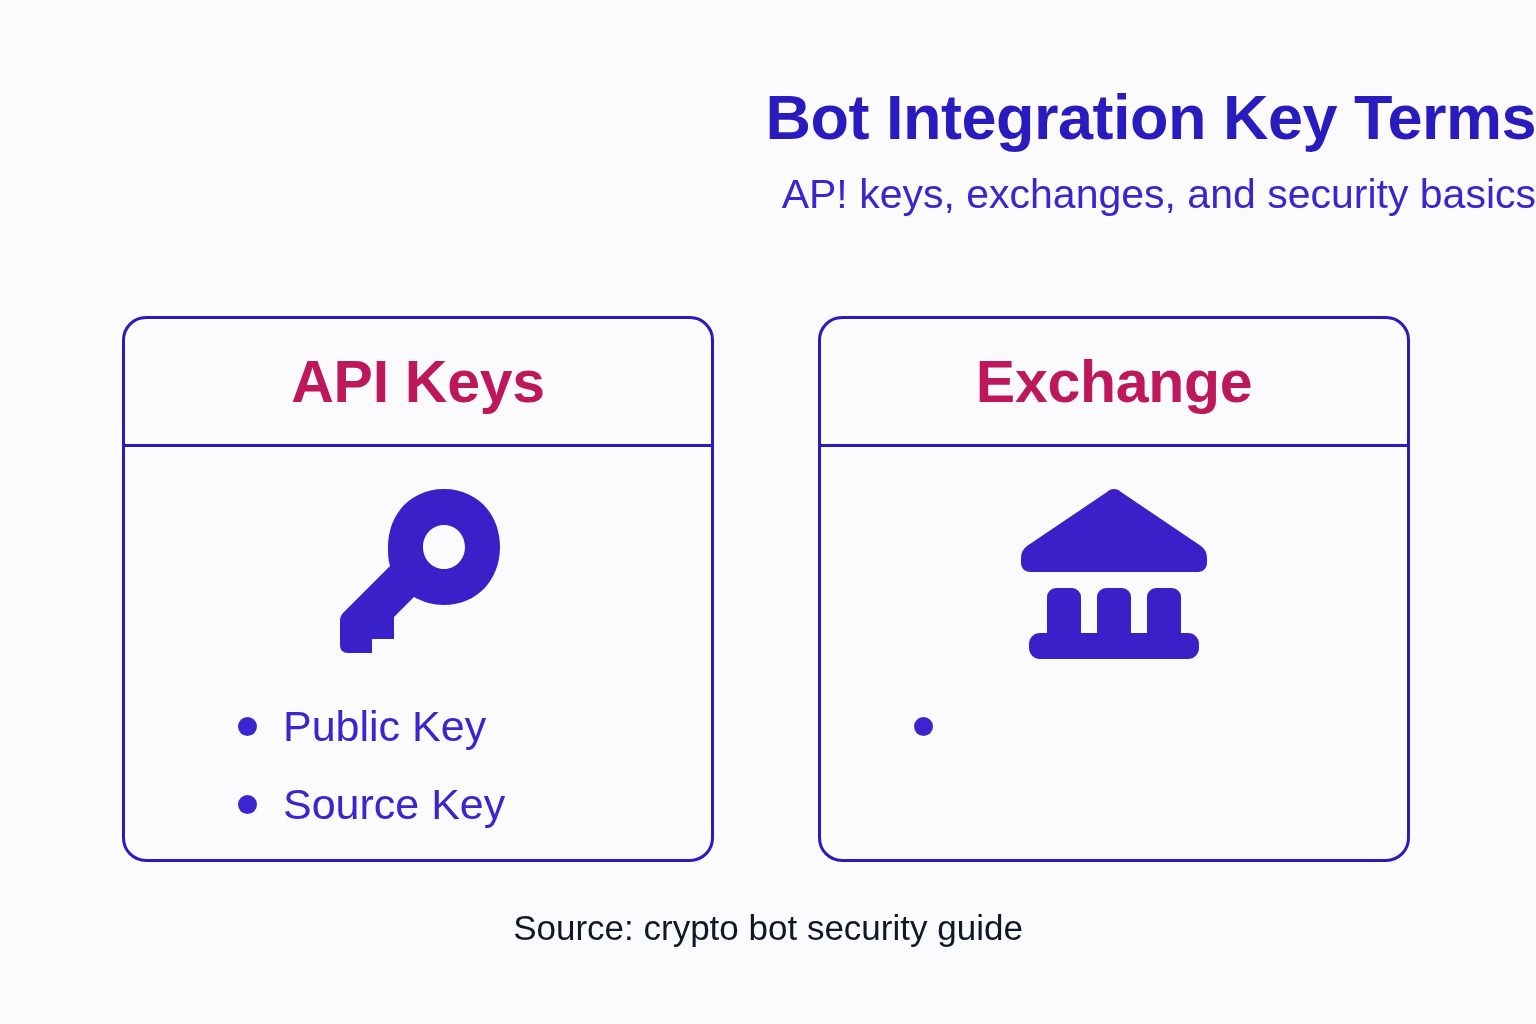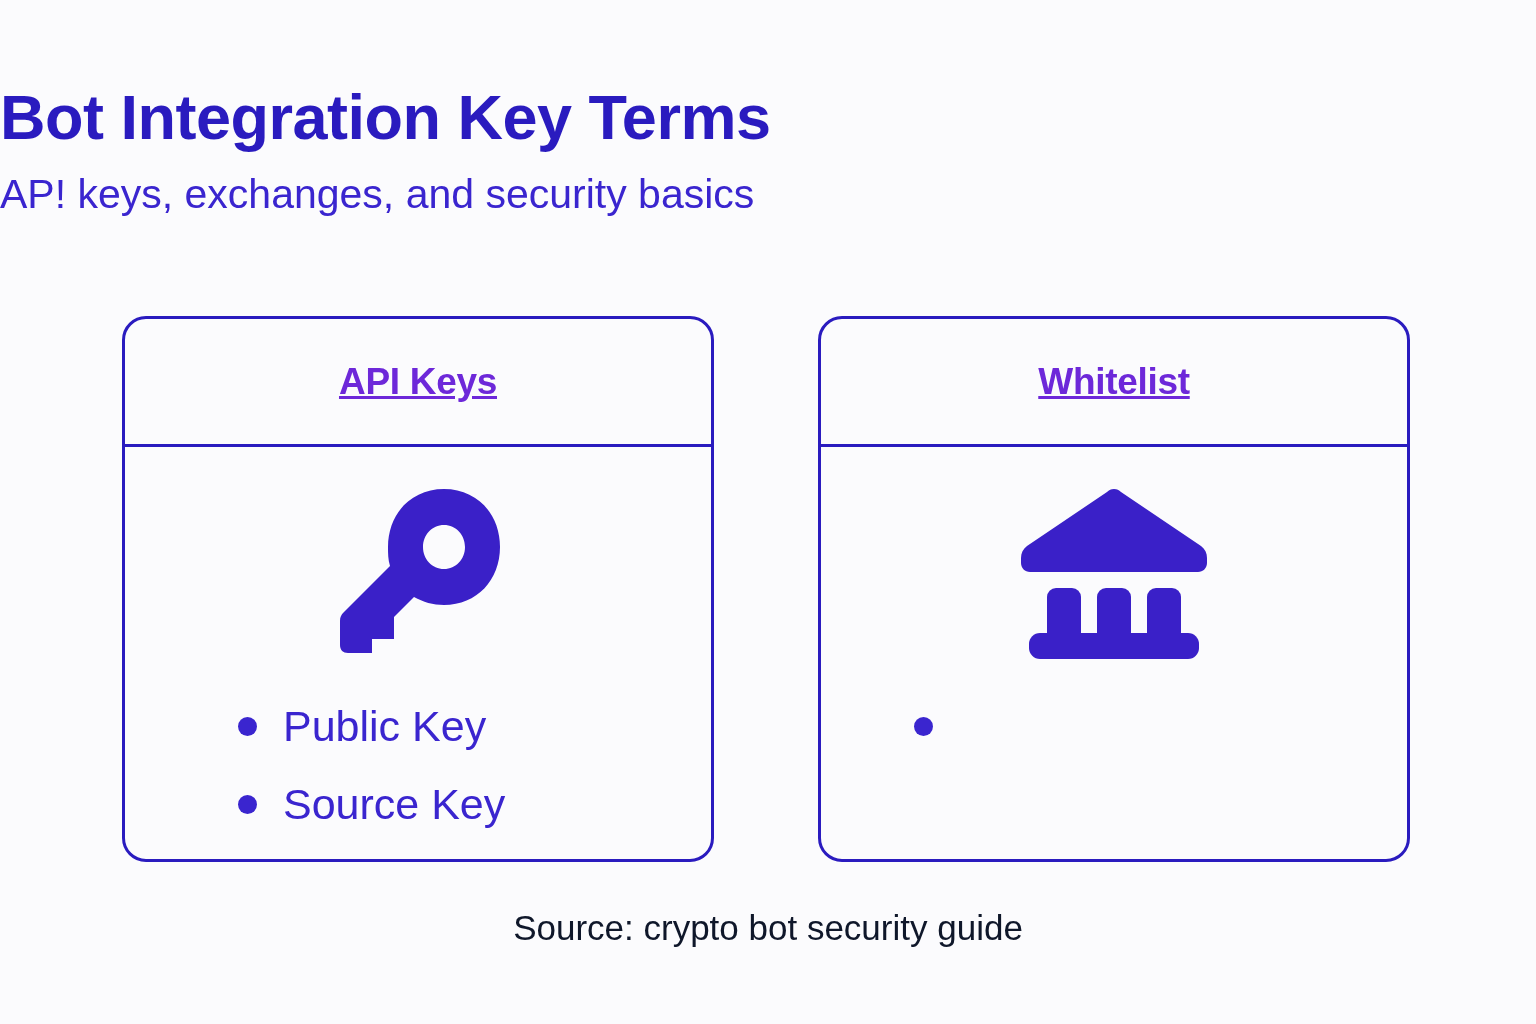--- a/index.html
+++ b/index.html
@@ -18,21 +18,21 @@
     width: 1536px;
     height: 1024px;
   }
 
   
   #header {
     position: absolute;
     top: 84px;
     left: 0;
     width: 1536px;
-    text-align: left;
+    text-align: right;
   }
   #title {
     font-size: 63px;
     font-weight: bold;
     color: #2a1bbf;
     letter-spacing: -0.5px;
     line-height: 1.05;
     margin: 0;
   }
   #subtitle {
@@ -63,25 +63,24 @@
     left: 0;
     right: 0;
     height: 128px;
     display: flex;
     align-items: center;
     justify-content: center;
     border-bottom: 3px solid #2a1bbf;
     box-sizing: border-box;
   }
   .card-title {
-    font-size: 37px;
+    font-size: 59px;
     font-weight: bold;
-    color: #6d28d9;
+    color: #be185d;
     letter-spacing: -0.3px;
-    text-decoration: underline;
   }
 
   .card-body {
     position: absolute;
     top: 128px;
     left: 0;
     right: 0;
     bottom: 0;
   }
 
@@ -178,21 +177,21 @@
         <li class="bullet-row">
           <span class="bullet-dot"></span>
           <span class="bullet-text">Source Key</span>
         </li>
       </ul>
     </div>
   </div>
 
   <div class="card" id="card-exch">
     <div class="card-header">
-      <span class="card-title">Whitelist</span>
+      <span class="card-title">Exchange</span>
     </div>
     <div class="card-body">
       <div class="icon-wrap">
         <svg width="186" height="176" viewBox="0 0 186 176">
           <g fill="#3a20c8">
             <path d="M93 6 C96 6 98 7 100 9 L180 63 C184 66 186 70 186 75
                      L186 80 C186 85 182 89 177 89 L9 89
                      C4 89 0 85 0 80 L0 75 C0 70 2 66 6 63
                      L86 9 C88 7 90 6 93 6 Z"></path>
             <rect x="26" y="105" width="34" height="76" rx="9" ry="9"></rect>

